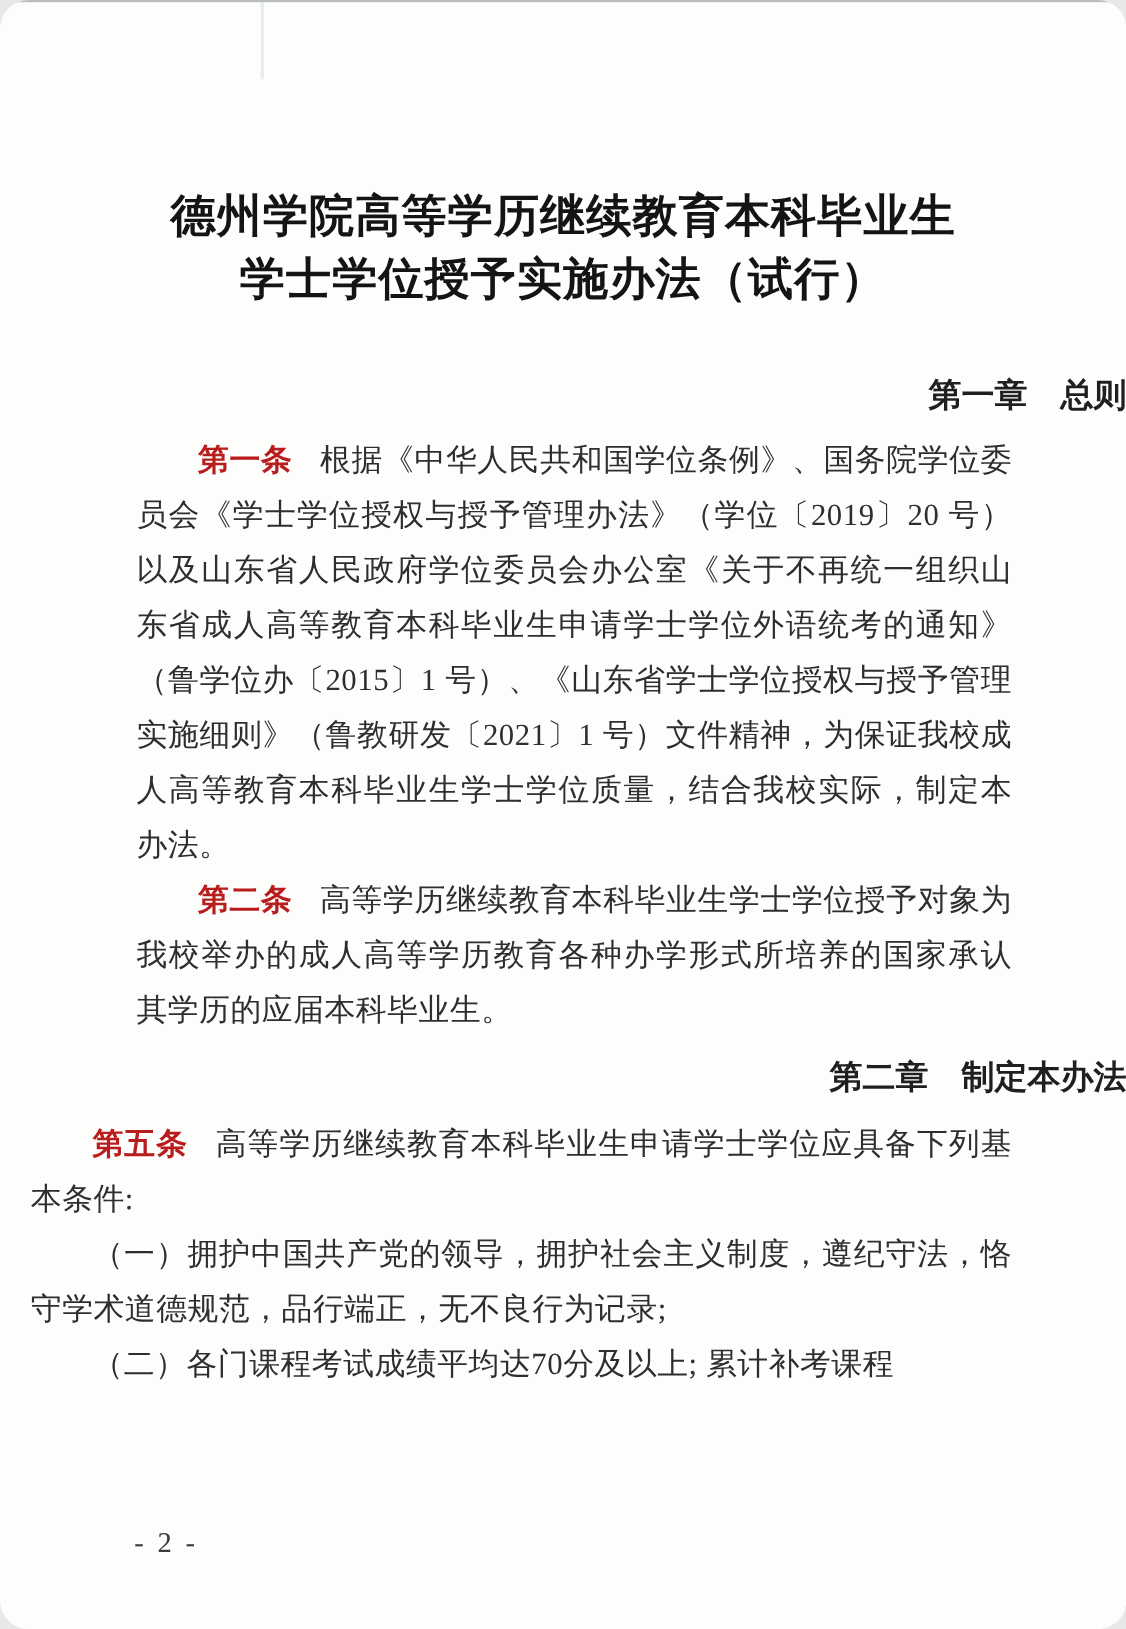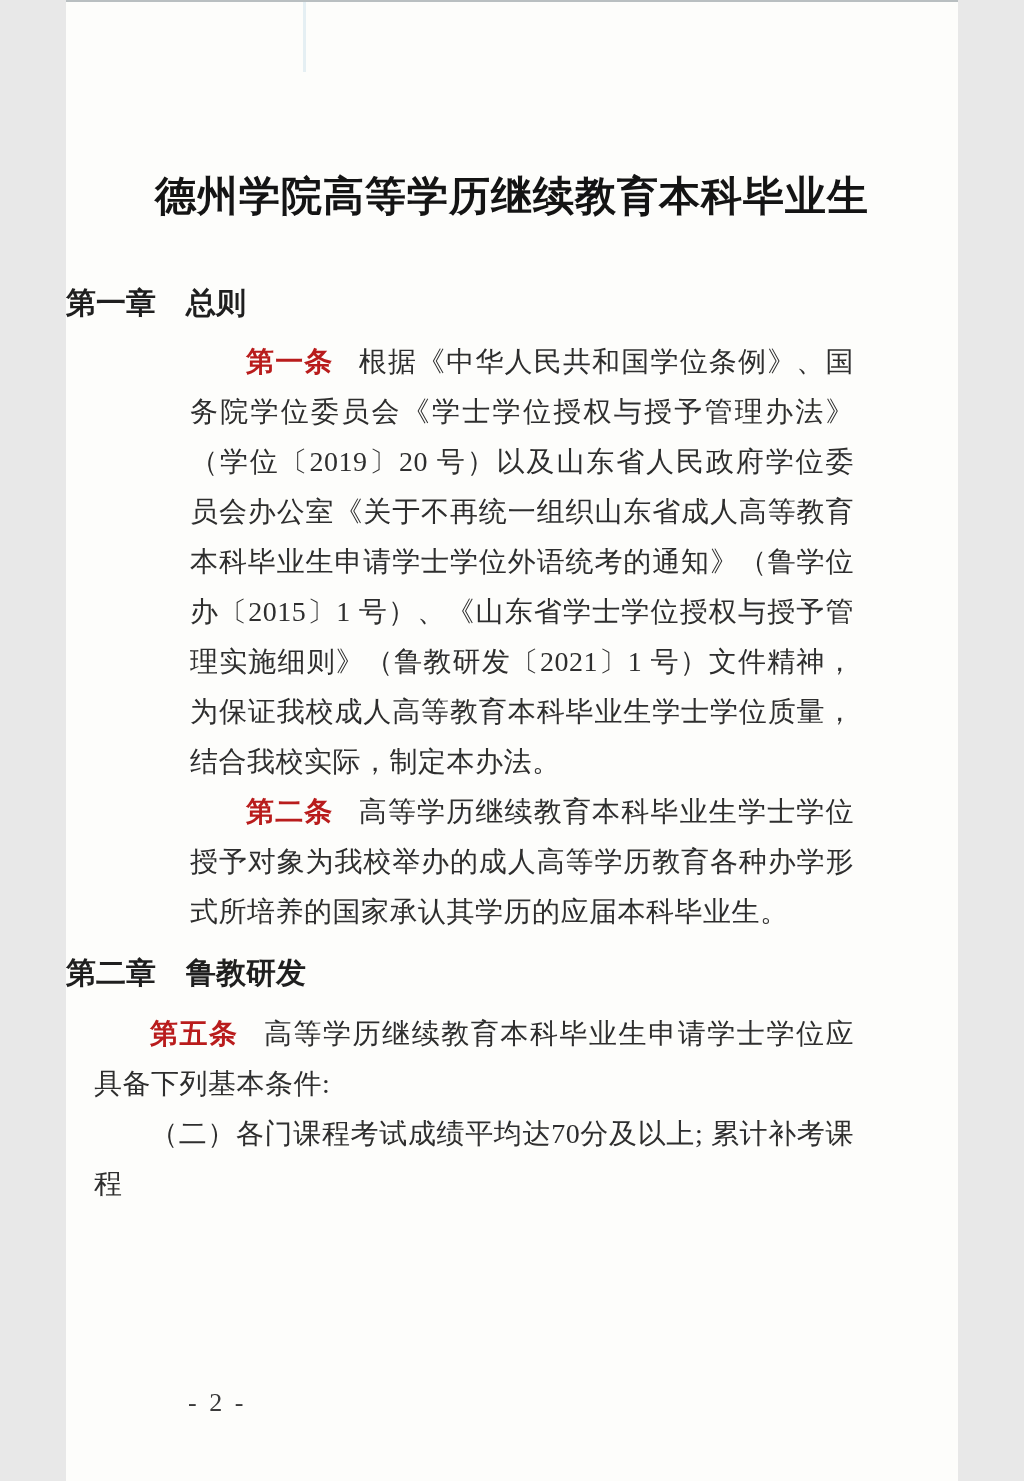--- a/index.html
+++ b/index.html
@@ -2,27 +2,28 @@
 <html lang="zh"><head>
 <meta charset="utf-8">
 <style>
   html, body {
     margin: 0;
     padding: 0;
     background: #e8e8e8;
   }
   .page {
     position: relative;
-    width: 892px;
+    width: 1024px;
     height: 1481px;
     margin: 0 auto;
     background: #fdfdfb;
     overflow: hidden;
     color: #2e2e2e;
     font-family: "Liberation Serif", "DejaVu Serif", serif;
+    border-radius: 26px;
   }
   
   .scan-edge-top {
     position: absolute;
     top: 0; left: 0;
     width: 100%; height: 2px;
     background: rgba(130, 140, 146, 0.55);
   }
   .scan-streak {
     position: absolute;
@@ -33,21 +34,21 @@
   .doc-title {
     margin: 168px 50px 0;
     text-align: center;
     font-size: 41px;
     font-weight: 700;
     line-height: 57px;
     letter-spacing: 1px;
     color: #141414;
   }
   .chapter-heading {
-    text-align: left;
+    text-align: right;
     font-family: "Liberation Sans", "DejaVu Sans", sans-serif;
     font-size: 30px;
     font-weight: 700;
     line-height: 36px;
     color: #1f1f1f;
   }
   .chapter-heading .chapter-number { margin-right: 1em; }
   .chapter-1 { margin-top: 60px; }
   .chapter-2 { margin-top: 18px; margin-bottom: 18px; }
   .body-block {
@@ -80,41 +81,43 @@
 </head>
 <body>
 
 <div class="page">
 
   <div class="scan-edge-top"></div>
   <div class="scan-streak"></div>
 
   <div class="doc-title">
     <div>德州学院高等学历继续教育本科毕业生</div>
+    <div>学士学位授予实施办法（试行）</div>
   </div>
 
   <div class="chapter-heading chapter-1">
     <span class="chapter-number">第一章</span><span>总则</span>
   </div>
 
   <div class="body-block">
     <p class="para">
       <span class="article-label">第一条</span><span>根据《中华人民共和国学位条例》、国务院学位委员会《学士学位授权与授予管理办法》（学位〔2019〕20 号）以及山东省人民政府学位委员会办公室《关于不再统一组织山东省成人高等教育本科毕业生申请学士学位外语统考的通知》（鲁学位办〔2015〕1 号）、《山东省学士学位授权与授予管理实施细则》（鲁教研发〔2021〕1 号）文件精神，为保证我校成人高等教育本科毕业生学士学位质量，结合我校实际，制定本办法。</span>
     </p>
     <p class="para">
       <span class="article-label">第二条</span><span>高等学历继续教育本科毕业生学士学位授予对象为我校举办的成人高等学历教育各种办学形式所培养的国家承认其学历的应届本科毕业生。</span>
     </p>
   </div>
 
   <div class="chapter-heading chapter-2">
-    <span class="chapter-number">第二章</span><span>鲁教研发</span>
+    <span class="chapter-number">第二章</span><span>制定本办法</span>
   </div>
 
   <div class="body-block" style="margin-top: 0; margin-left: 28px;">
     <p class="para">
       <span class="article-label">第五条</span><span>高等学历继续教育本科毕业生申请学士学位应具备下列基本条件:</span>
     </p>
+    <p class="para">（一）拥护中国共产党的领导，拥护社会主义制度，遵纪守法，恪守学术道德规范，品行端正，无不良行为记录;</p>
     <p class="para">（二）各门课程考试成绩平均达70分及以上; 累计补考课程</p>
   </div>
 
   <div class="page-number">- 2 -</div>
 
 </div>
 
 </body></html>

